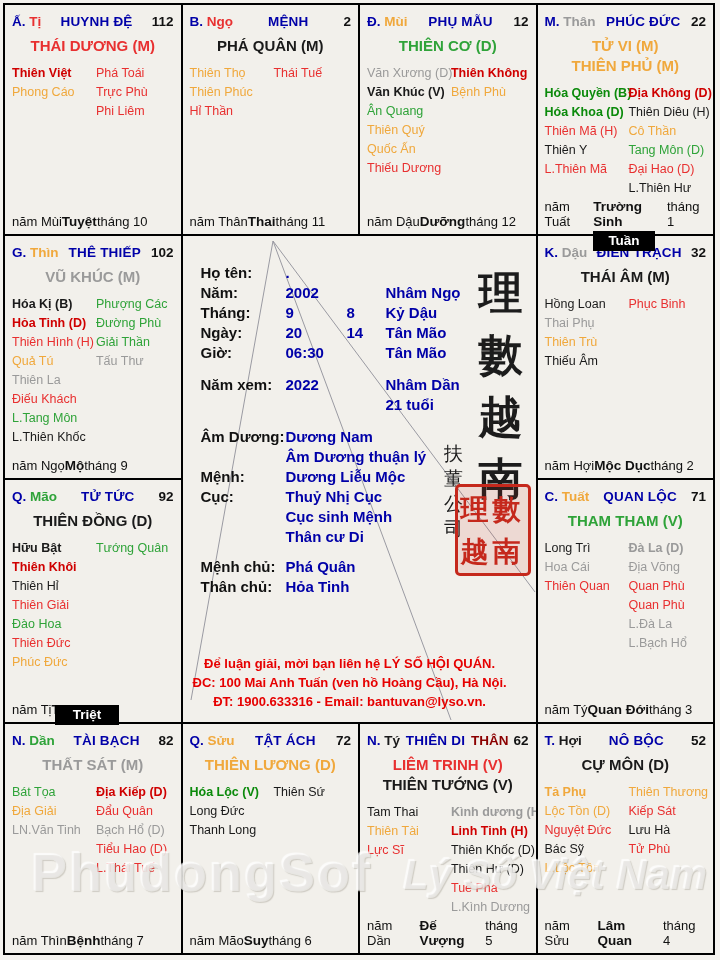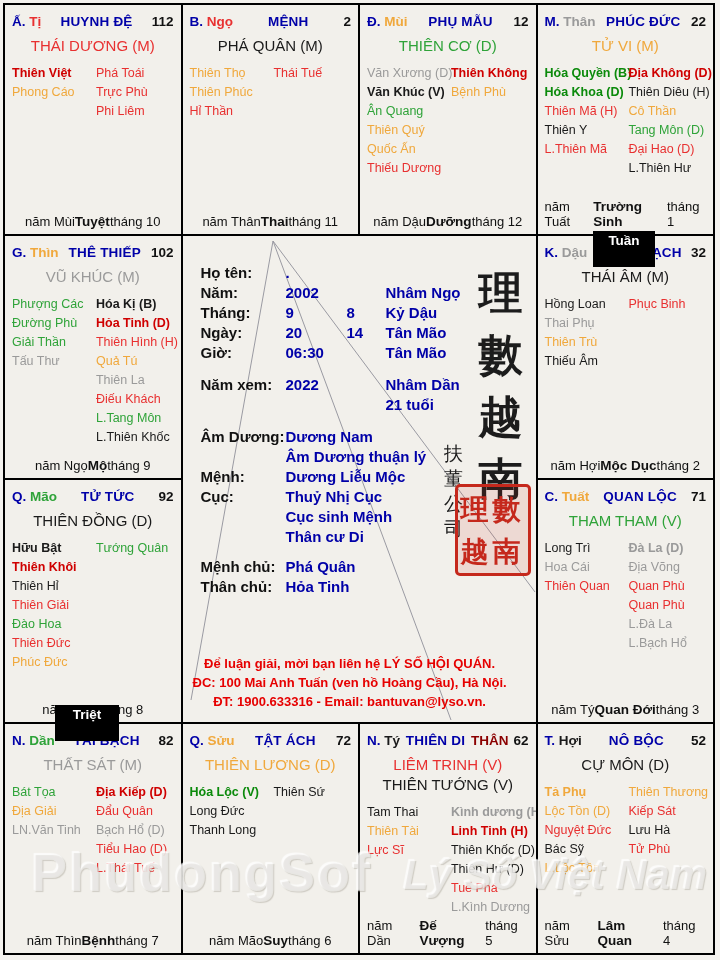--- a/index.html
+++ b/index.html
@@ -7,31 +7,31 @@
   .board{position:relative;margin:3px;width:712px;height:952px;border:2px solid #000;
     background:#f2f0eb;box-sizing:border-box;}
   #grid{display:grid;width:708px;height:948px;grid-template-columns:repeat(4,1fr);
     grid-template-rows:229px 242px 242px 229px;gap:2px;background:#000;}
   .cell{position:relative;background:#f2f0eb;overflow:hidden;}
   .hdr{display:flex;align-items:baseline;padding:9px 7px 0;font-size:13.5px;font-weight:bold;}
   .can{color:#0000a8;}
   .house{flex:1;text-align:center;color:#0000a8;letter-spacing:.2px;}
   .house2{color:#8b0000;margin-right:5px;}
   .num{color:#111;}
-  .mains{text-align:center;font-weight:normal;font-size:15px;margin-top:7px;line-height:20px;}
+  .mains{text-align:center;font-weight:bold;font-size:15px;margin-top:7px;line-height:20px;}
   .stars{display:flex;padding:0 7px;margin-top:8px;font-size:12.5px;line-height:19px;}
   .scol{width:52%;} .scol + .scol{width:48%;}
   .star{display:block;white-space:nowrap;}
-  .foot{position:absolute;bottom:5px;left:0;right:0;display:flex;justify-content:center;
+  .foot{position:absolute;bottom:5px;left:0;right:0;display:flex;justify-content:flex-start;
     padding:0 7px;font-size:13px;color:#111;}
   .stage{font-weight:bold;font-size:13.5px;}
   .c-k{color:#1a1a1a}.c-r{color:#e83030}.c-rb{color:#cf0000}.c-o{color:#f0a83c}
   .c-g{color:#2fa339}.c-gb{color:#0b8a0b}.c-gy{color:#9a9a9a}.b{font-weight:bold}
   .badge{position:absolute;background:#000;color:#fff;font-weight:bold;font-size:13.5px;
-    text-align:center;line-height:20px;height:36px;z-index:5;}
+    text-align:center;line-height:20px;height:20px;z-index:5;}
   #center{grid-area:2 / 2 / 4 / 4;position:relative;}
   #lines{position:absolute;left:0;top:0;width:100%;height:100%;z-index:0;}
   .crow{position:absolute;height:20px;font-size:15px;font-weight:bold;white-space:nowrap;z-index:2;}
   .clabel{position:absolute;left:18px;color:#111;}
   .cv1{position:absolute;left:103px;color:#0000a8;}
   .cv2{position:absolute;left:164px;color:#0000a8;}
   .cv3{position:absolute;left:203px;color:#0000a8;}
   #contact{position:absolute;left:10px;top:418px;color:#e60000;font-weight:bold;
     font-size:13px;line-height:19px;white-space:nowrap;z-index:2;text-align:center;}
   .callig{position:absolute;width:54px;text-align:center;z-index:1;
@@ -226,20 +226,21 @@
         </div>
       </div>
       <div class="cell" style="grid-area: 1 / 4;">
         <div class="hdr">
           <span><span class="can">M. </span><span class="c-gy b">Thân</span></span>
           <span class="house">PHÚC ĐỨC</span>
           <span class="num">22</span>
         </div>
         <div class="mains">
           <div class="c-o">TỬ VI (M)</div>
+          <div class="c-o">THIÊN PHỦ (M)</div>
         </div>
         <div class="stars">
           <div class="scol">
             <span class="star c-gb b">Hóa Quyền (B)</span>
             <span class="star c-gb b">Hóa Khoa (D)</span>
             <span class="star c-r">Thiên Mã (H)</span>
             <span class="star c-k">Thiên Y</span>
             <span class="star c-r">L.Thiên Mã</span>
           </div>
           <div class="scol">
@@ -260,36 +261,36 @@
       <div class="cell" style="grid-area: 2 / 1;">
         <div class="hdr">
           <span><span class="can">G. </span><span class="c-o b">Thìn</span></span>
           <span class="house">THÊ THIẾP</span>
           <span class="num">102</span>
         </div>
         <div class="mains">
           <div class="c-gy">VŨ KHÚC (M)</div>
         </div>
         <div class="stars">
-          <div class="scol">
-            <span class="star c-g">Phượng Các</span>
-            <span class="star c-g">Đường Phù</span>
-            <span class="star c-g">Giải Thần</span>
-            <span class="star c-gy">Tấu Thư</span>
-          </div>
           <div class="scol">
             <span class="star c-k b">Hóa Kị (B)</span>
             <span class="star c-rb b">Hỏa Tinh (D)</span>
             <span class="star c-r">Thiên Hình (H)</span>
             <span class="star c-o">Quả Tú</span>
             <span class="star c-gy">Thiên La</span>
             <span class="star c-r">Điếu Khách</span>
             <span class="star c-g">L.Tang Môn</span>
             <span class="star c-k">L.Thiên Khốc</span>
           </div>
+          <div class="scol">
+            <span class="star c-g">Phượng Các</span>
+            <span class="star c-g">Đường Phù</span>
+            <span class="star c-g">Giải Thần</span>
+            <span class="star c-gy">Tấu Thư</span>
+          </div>
         </div>
         <div class="foot">
           <span>năm Ngọ</span>
           <span class="stage">Mộ</span>
           <span>tháng 9</span>
         </div>
       </div>
       <div class="cell" style="grid-area: 2 / 4;">
         <div class="hdr">
           <span><span class="can">K. </span><span class="c-gy b">Dậu</span></span>

